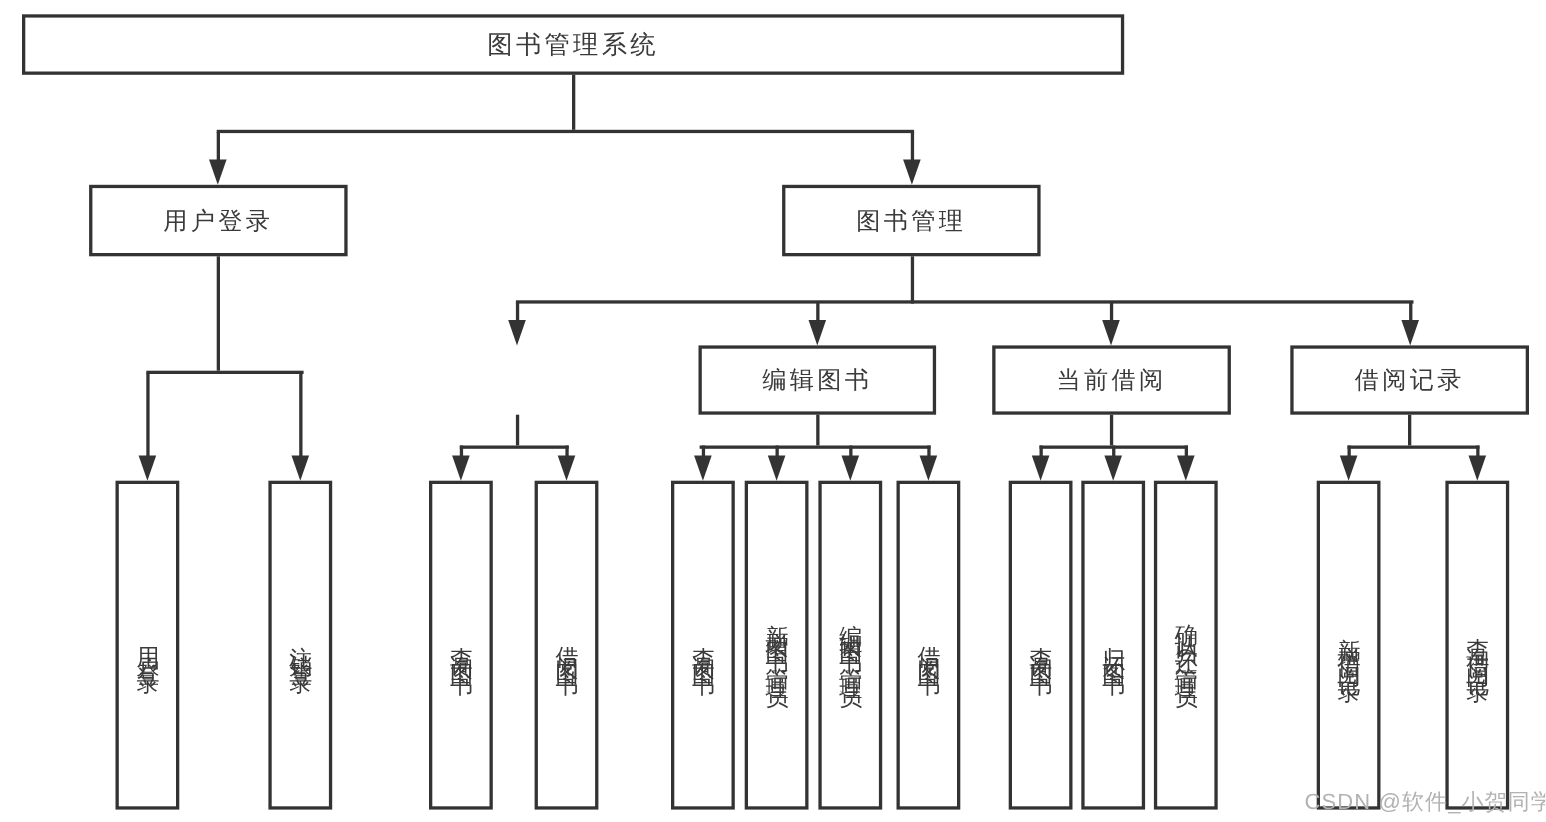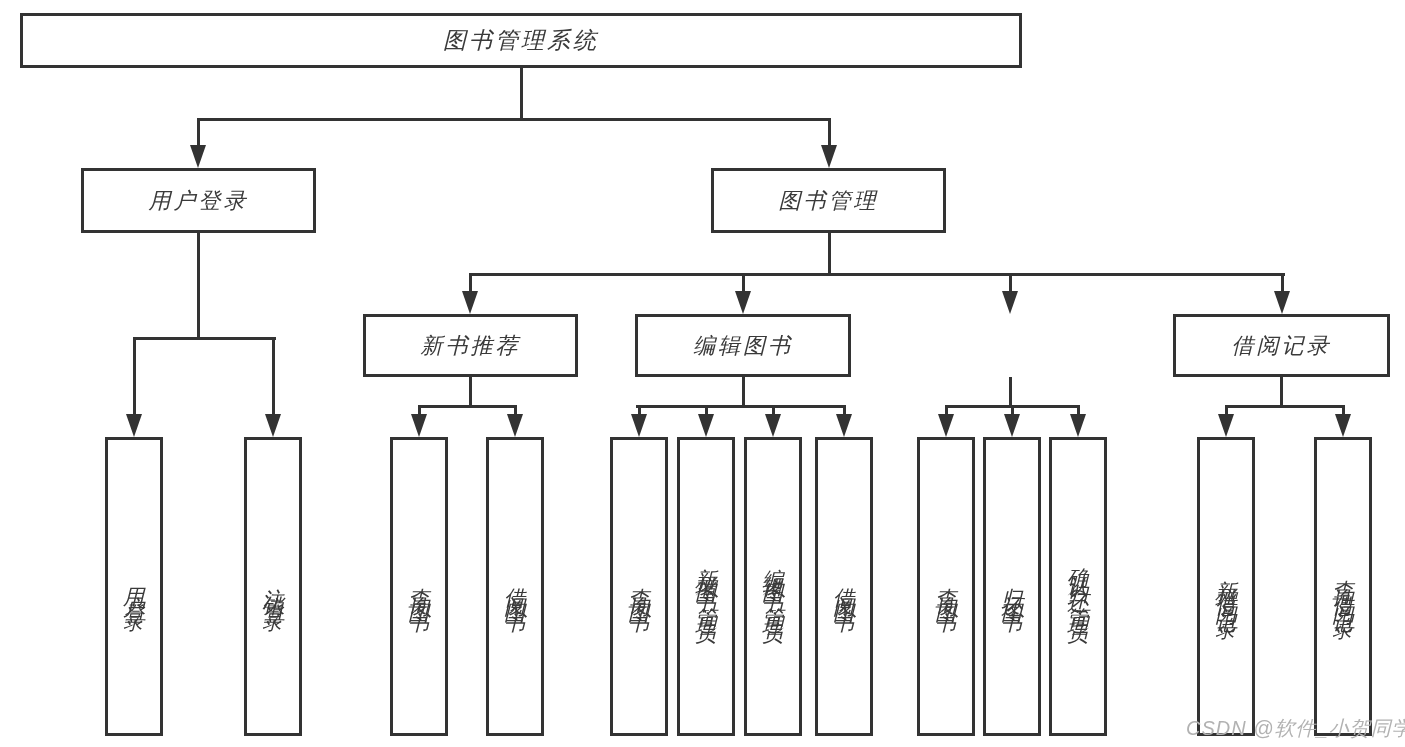--- a/index.html
+++ b/index.html
@@ -3,21 +3,20 @@
 <meta charset="utf-8">
 <style>
   html,body{margin:0;padding:0;background:#ffffff;}
   .stage{
     position:relative;
     width:1405px;height:747px;
     background:var(--bg,#fff);
     font-family:"Liberation Sans",sans-serif;
     color:var(--text,#3a3a3a);
     overflow:hidden;
-    font-style:italic;
   }
   
   .node{
     position:absolute;box-sizing:border-box;
     border:3px solid var(--line,#333);
     background:#fff;
     display:flex;align-items:center;justify-content:center;
     font-size:22px;letter-spacing:3px;white-space:nowrap;
   }
   .node.root{font-size:23px;}
@@ -50,22 +49,22 @@
 </head>
 <body>
 
 <div class="stage">
 
   <div class="node root" style="left:20px;top:13px;width:1002px;height:55px">图书管理系统</div>
 
   <div class="node" style="left:81px;top:168px;width:235px;height:65px">用户登录</div>
   <div class="node" style="left:711px;top:168px;width:235px;height:65px">图书管理</div>
 
-  <div class="node" style="left:363px;top:314px;width:215px;height:63px">新书推荐</div>
   <div class="node" style="left:635px;top:314px;width:216px;height:63px">编辑图书</div>
+  <div class="node" style="left:902px;top:314px;width:217px;height:63px">当前借阅</div>
   <div class="node" style="left:1173px;top:314px;width:217px;height:63px">借阅记录</div>
 
   <div class="leaf" style="left:105px">
     <span>用户登录</span>
     </div>
   <div class="leaf" style="left:244px">
     <span>注销登录</span>
     </div>
 
   <div class="leaf" style="left:390px">

